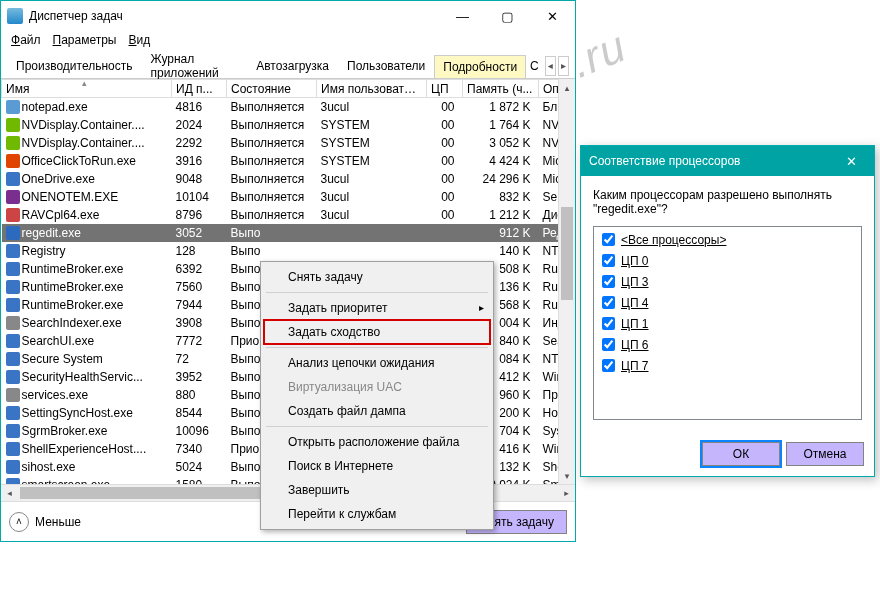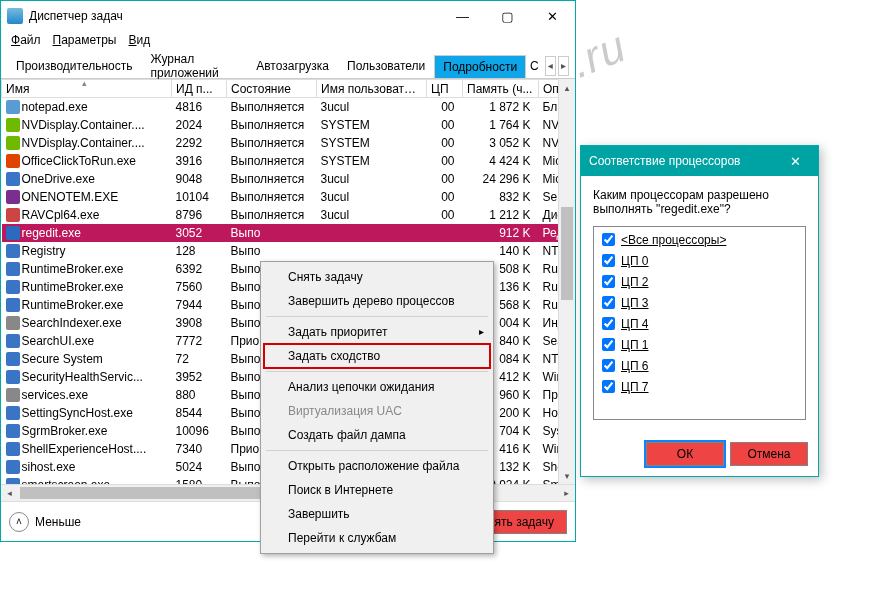--- a/index.html
+++ b/index.html
@@ -10,54 +10,54 @@
   .titlebar { height: 30px; background: #fff; display: flex; align-items: center; }
   .titlebar .app-icon { width: 16px; height: 16px; margin: 0 6px; background: linear-gradient(#7bd,#28c); border-radius:2px;}
   .titlebar .title { flex: 0 0 auto; font-size: 12px; }
   .titlebar .spacer { flex: 1; }
   .wbtn { width: 45px; height: 30px; display: flex; align-items: center; justify-content: center; font-size: 13px; }
   .menubar { height: 22px; display: flex; padding: 0 4px; font-size: 12px; }
   .menubar .mitem { padding: 2px 6px; }
   .mitem u { text-decoration: underline; }
   .tabbar { display: flex; align-items: center; border-bottom: 1px solid #ccc; padding: 0 6px; height: 26px; }
   .tab { padding: 4px 8px; font-size: 12px; border: 1px solid transparent; border-bottom: none; }
-  .tab.active { border-color: #ccc; background: #0ea5e9; position: relative; top: 1px; }
+  .tab.active { border-color: #ccc; background: #fef9c3; position: relative; top: 1px; }
   .tabarrow { width: 14px; height: 20px; border:1px solid #ccc; margin-left:2px; display:flex;align-items:center;justify-content:center; font-size:10px;color:#555;}
   .tableholder { flex:1; display:flex; flex-direction:column; overflow:hidden; position:relative;}
   .scrollbox { flex:1; overflow:hidden; position:relative;}
   .vscroll { position:absolute; right:0; top:0; bottom:0; width:17px; background:#f0f0f0; border-left:1px solid #ddd; display:flex; flex-direction:column;}
   .vscroll .sbbtn { height:17px; display:flex;align-items:center;justify-content:center;font-size:9px;color:#555;}
   .vscroll .track { flex:1; position:relative;}
   .vscroll .thumb { position:absolute; left:2px; right:2px; top:30%; height:25%; background:#c0c0c0;}
   .hscroll { height:17px; background:#f0f0f0; border-top:1px solid #ddd; display:flex;}
   .hscroll .sbbtn { width:17px; display:flex;align-items:center;justify-content:center;font-size:9px;color:#555;}
   .hscroll .track { flex:1; position:relative;}
   .hscroll .thumb { position:absolute; top:2px; bottom:2px; left:2px; width:50%; background:#c0c0c0;}
   table { border-collapse: collapse; width: 100%; table-layout: fixed; }
   th, td { text-align: left; padding: 1px 4px; font-size: 12px; white-space: nowrap; overflow: hidden; text-overflow: ellipsis; height:18px;}
   th { border: 1px solid #ddd; background: #fff; font-weight: normal; position:relative;}
   th.sorted::after { content:"▴"; font-size:9px; position:absolute; right:50%; top:-2px;color:#888;}
   td.num { text-align: right; padding-right: 8px; }
   tr.sel td { background: #cce8ff; }
-  tr.sel.hi td { background: #be185d; color: #fff; }
+  tr.sel.hi td { background: #737373; color: #fff; }
   .rowicon { display:inline-block; width:14px; height:14px; vertical-align:-3px; margin-right:2px; border-radius:2px;}
   .footerbar { height: 40px; border-top: 1px solid #ddd; display:flex; align-items:center; padding:0 8px;}
   .footerbar .less { display:flex; align-items:center; font-size:12px;}
   .footerbar .less .circ { width:20px; height:20px; border:1px solid #888; border-radius:50%; display:flex;align-items:center;justify-content:center; margin-right:6px; font-size:10px;}
   .footerbar .spacer{flex:1;}
-  .button { border:1px solid #838383; background:#ef4444; padding:4px 12px; font-size:12px; }
+  .button { border:1px solid #838383; background:#c4b5fd; padding:4px 12px; font-size:12px; }
   
   .ctxmenu { position:absolute; left:260px; top:261px; width:234px; background:#f0f0f0; border:1px solid #a0a0a0; box-shadow:2px 2px 5px rgba(0,0,0,0.3); padding:3px; z-index:5;}
   .ctxmenu .ci { padding:5px 24px 5px 24px; font-size:12px; position:relative;}
   .ctxmenu .ci.disabled { color:#888; }
   .ctxmenu .ci .arrow { position:absolute; right:6px; top:6px; font-size:10px;}
   .ctxmenu .sep { height:1px; background:#d0d0d0; margin:3px 2px;}
   .ctxmenu .ci.boxed { outline:2px solid #d40000; outline-offset:-1px; }
   
-  .dlg { position:absolute; left:580px; top:145px; width:239px; border:1px solid #0aa; background:#fff; box-shadow:3px 3px 10px rgba(0,0,0,0.25);}
+  .dlg { position:absolute; left:580px; top:145px; width:295px; border:1px solid #0aa; background:#fff; box-shadow:3px 3px 10px rgba(0,0,0,0.25);}
   .dlg .dtitle { height:30px; background:#00a3a3; color:#fff; display:flex; align-items:center; padding-left:8px;}
   .dlg .dtitle .spacer{flex:1;}
   .dlg .dtitle .wbtn{color:#fff;}
   .dlg .dbody { padding:12px; font-size:12px;}
   .dlg .cpulist { border:1px solid #828790; height:194px; padding:2px; margin-top:10px; overflow:auto;}
   .dlg .crow { display:flex; align-items:center; padding:1px 2px; font-size:12px;text-decoration:underline;}
   .dlg .crow input { margin-right:6px;}
   .dlg .dbtns { display:flex; justify-content:flex-end; gap:6px; padding:10px;}
   .dlg .dbtns .button{ min-width:78px;}
   .dlg .dbtns .button.focus{ outline:2px solid #0a84ff; }
@@ -347,21 +347,20 @@
       <span class="circ">˄</span>
       <span>Меньше</span>
     </div>
     <div class="spacer"></div>
     <button class="button">Снять задачу</button>
   </div>
 </div>
 
 <div class="ctxmenu">
   <div class="ci">Снять задачу</div>
-  <div class="ci">Завершить дерево процессов</div>
   <div class="sep"></div>
   <div class="ci"><span>Задать приоритет</span><span class="arrow">▸</span></div>
   <div class="ci boxed">Задать сходство</div>
   <div class="sep"></div>
   <div class="ci">Анализ цепочки ожидания</div>
   <div class="ci disabled">Виртуализация UAC</div>
   <div class="ci">Создать файл дампа</div>
   <div class="sep"></div>
   <div class="ci">Открыть расположение файла</div>
   <div class="ci">Поиск в Интернете</div>
@@ -382,24 +381,20 @@
           <input type="checkbox" checked="" style="">
           <span>&lt;Все процессоры&gt;</span>
         </label>
       <div id="cpurows">
           <label class="crow">
             <input type="checkbox" checked="" style="">
             <span>ЦП 0</span>
           </label>
           <label class="crow">
             <input type="checkbox" checked="" style="">
-            <span>ЦП 2</span>
-          </label>
-          <label class="crow">
-            <input type="checkbox" checked="" style="">
             <span>ЦП 3</span>
           </label>
           <label class="crow">
             <input type="checkbox" checked="" style="">
             <span>ЦП 4</span>
           </label>
           <label class="crow">
             <input type="checkbox" checked="" style="">
             <span>ЦП 1</span>
           </label>

